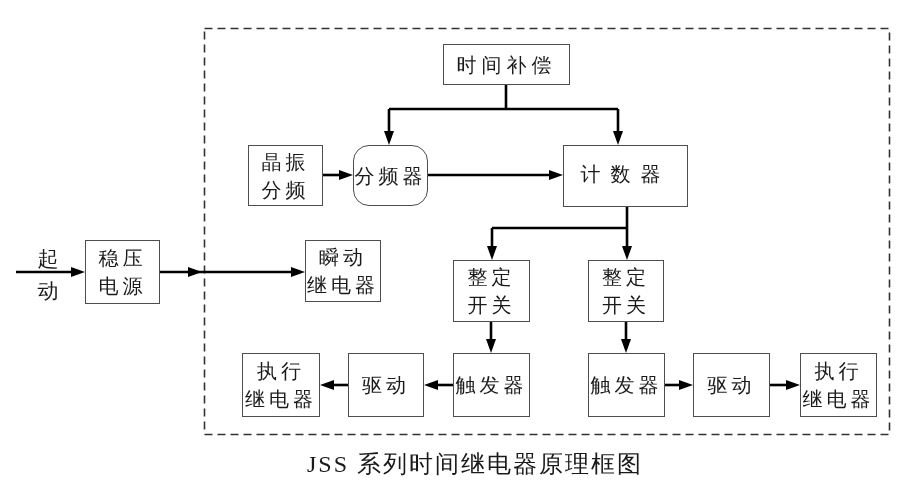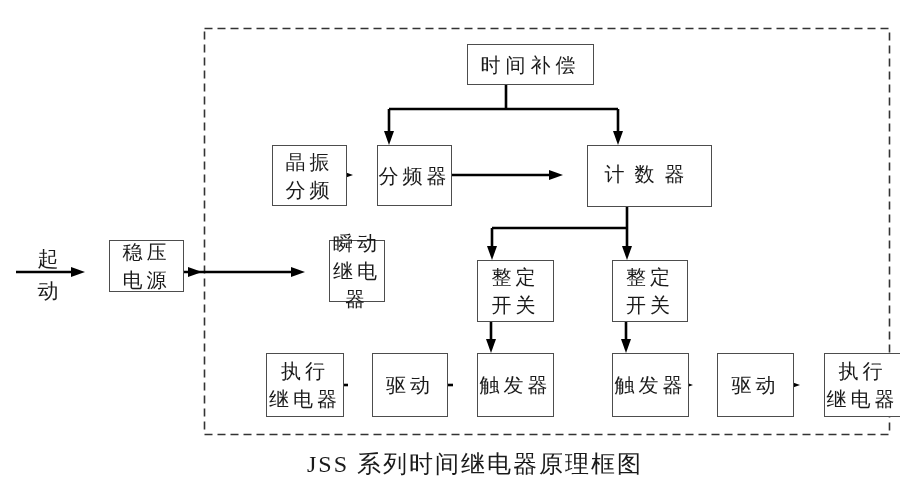--- a/index.html
+++ b/index.html
@@ -26,21 +26,20 @@
     position:absolute;
     box-sizing:border-box;
     border:1.5px solid var(--box-border);
     background:var(--bg);
     display:flex;align-items:center;justify-content:center;
     text-align:center;
     font-size:20px;
     line-height:28px;
     letter-spacing:4px;
     white-space:pre-line;
-    margin-left:24px;
   }
   .box.wide{letter-spacing:10px;}
   .box.comp{letter-spacing:5px;}
   .start{
     position:absolute;
     left:33px;top:243px;width:30px;
     font-size:21px;line-height:32px;
     text-align:center;letter-spacing:0;
     white-space:pre-line;
   }
@@ -95,28 +94,28 @@
     <polygon class="head" points="693,385 679,380 679,390"></polygon>
     <path class="shaft" d="M770 385 H787"></path>
     <polygon class="head" points="800,385 786,380 786,390"></polygon>
   </svg>
 
   <div class="box comp" style="left:443px;top:44px;width:127px;height:41px;">时间补偿</div>
 
   <div class="box" style="left:248px;top:145px;width:75px;height:61px;">晶振
 分频</div>
 
-  <div class="box" style="left:353px;top:145px;width:75px;height:61px;">分频器</div>
+  <div class="box" style="left:353px;top:145px;width:75px;height:61px;border-radius:16px;">分频器</div>
 
   <div class="box wide" style="left:563px;top:145px;width:125px;height:62px;font-family:Liberation Mono, monospace;">计数器</div>
 
-  <div class="box" style="left:85px;top:240px;width:75px;height:52px;">稳压
+  <div class="box" style="left:85px;top:240px;width:75px;height:64px;">稳压
 电源</div>
 
-  <div class="box" style="left:305px;top:240px;width:56px;height:62px;">瞬动
+  <div class="box" style="left:305px;top:240px;width:76px;height:62px;">瞬动
 继电器</div>
 
   <div class="box" style="left:453px;top:260px;width:77px;height:62px;">整定
 开关</div>
 
   <div class="box" style="left:588px;top:260px;width:76px;height:62px;">整定
 开关</div>
 
   <div class="box" style="left:242px;top:353px;width:78px;height:64px;">执行
 继电器</div>

